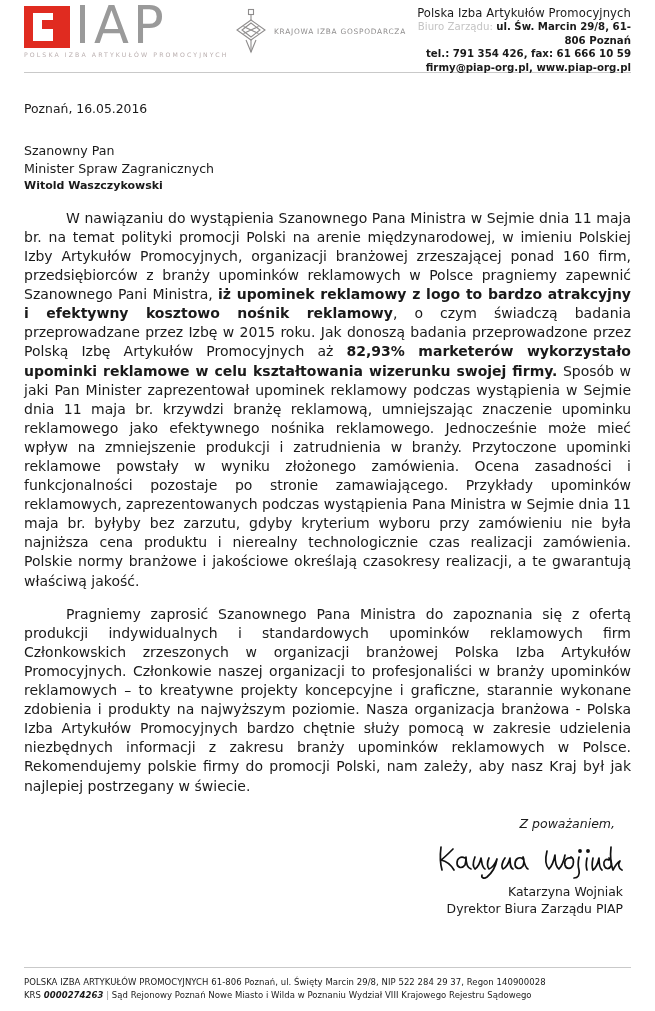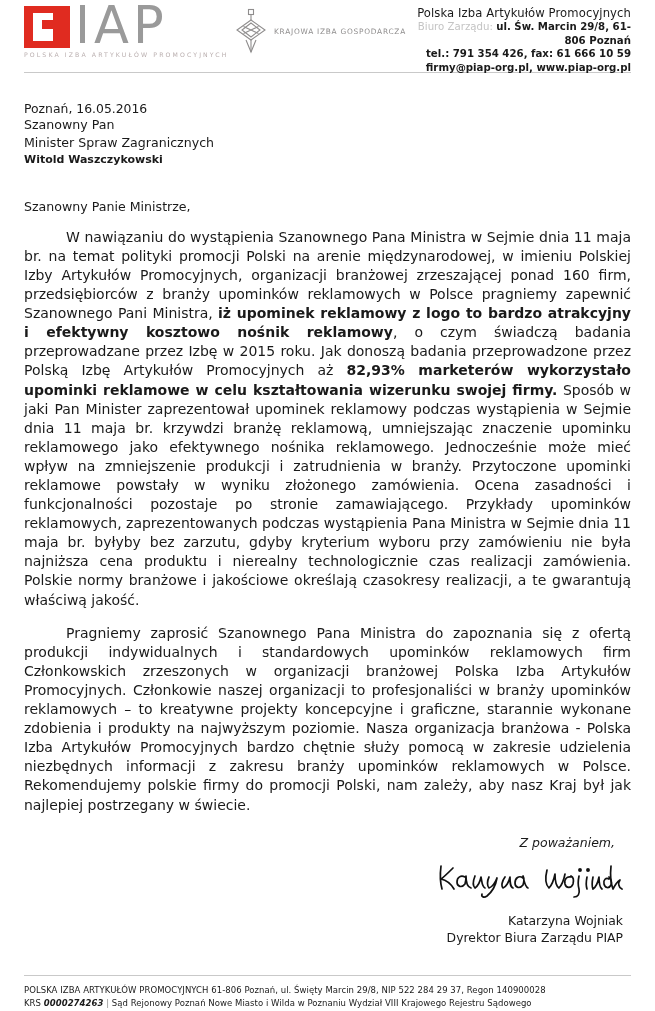--- a/index.html
+++ b/index.html
@@ -119,20 +119,21 @@
   }
 
   
   .date-line {
     text-align: left;
     font-size: 12.4px;
     margin-top: 28px;
     padding-right: 8px;
   }
   .addressee {
+    margin-top: 26px;
     font-size: 12.6px;
     line-height: 17.6px;
   }
   .addressee .name {
     font-weight: bold;
     font-size: 11px;
   }
   .salutation {
     margin-top: 30px;
     font-size: 12.6px;
@@ -161,30 +162,30 @@
     margin-top: 8px;
     height: 44px;
   }
   .signature svg {
     display: inline-block;
   }
   .signer {
     text-align: right;
     font-size: 12.4px;
     line-height: 17.4px;
-    margin-top: 10px;
+    margin-top: 0;
     padding-right: 8px;
   }
 
   
   .footer {
     position: absolute;
     left: 24px;
     right: 24px;
-    bottom: 0;
+    bottom: 8px;
     margin-top: 31px;
   }
   .rule-bottom {
     border-top: 1.3px solid #c9c9c9;
     margin-bottom: 8px;
   }
   .footer-line {
     font-size: 8.5px;
     line-height: 13.6px;
     color: #1a1a1a;
@@ -242,21 +243,20 @@
   <div class="rule-top"></div>
 
   <div class="date-line">Poznań, 16.05.2016</div>
 
   <div class="addressee">
     <div>Szanowny Pan</div>
     <div>Minister Spraw Zagranicznych</div>
     <div class="name">Witold Waszczykowski</div>
   </div>
 
-  <div class="salutation">Szanowny Panie Ministrze,</div>
 
   <p class="para"><span>W nawiązaniu do wystąpienia Szanownego Pana Ministra w Sejmie dnia 11 maja br. na temat polityki promocji Polski na arenie międzynarodowej, w imieniu Polskiej Izby Artykułów Promocyjnych, organizacji branżowej zrzeszającej ponad 160 firm, przedsiębiorców z branży upominków reklamowych w Polsce pragniemy zapewnić Szanownego Pani Ministra, </span><b>iż upominek reklamowy z logo to bardzo atrakcyjny i efektywny kosztowo nośnik reklamowy</b><span>, o czym świadczą badania przeprowadzane przez Izbę w 2015 roku. Jak donoszą badania przeprowadzone przez Polską Izbę Artykułów Promocyjnych aż </span><b>82,93% marketerów wykorzystało upominki reklamowe w celu kształtowania wizerunku swojej firmy.</b><span> Sposób w jaki Pan Minister zaprezentował upominek reklamowy podczas wystąpienia w Sejmie dnia 11 maja br. krzywdzi branżę reklamową, umniejszając znaczenie upominku reklamowego jako efektywnego nośnika reklamowego. Jednocześnie może mieć wpływ na zmniejszenie produkcji i zatrudnienia w branży. Przytoczone upominki reklamowe powstały w wyniku złożonego zamówienia. Ocena zasadności i funkcjonalności pozostaje po stronie zamawiającego. Przykłady upominków reklamowych, zaprezentowanych podczas wystąpienia Pana Ministra w Sejmie dnia 11 maja br. byłyby bez zarzutu, gdyby kryterium wyboru przy zamówieniu nie była najniższa cena produktu i nierealny technologicznie czas realizacji zamówienia. Polskie normy branżowe i jakościowe określają czasokresy realizacji,  a te gwarantują właściwą jakość.</span></p>
 
   <p class="para">Pragniemy zaprosić Szanownego Pana Ministra do zapoznania się z ofertą  produkcji indywidualnych i standardowych upominków reklamowych firm Członkowskich zrzeszonych w organizacji branżowej Polska Izba Artykułów Promocyjnych. Członkowie naszej organizacji to profesjonaliści w branży upominków reklamowych – to kreatywne projekty koncepcyjne i graficzne, starannie wykonane zdobienia i produkty na najwyższym poziomie. Nasza organizacja branżowa - Polska Izba Artykułów Promocyjnych bardzo chętnie służy pomocą w zakresie udzielenia niezbędnych informacji z zakresu branży upominków reklamowych w Polsce. Rekomendujemy polskie firmy do promocji Polski, nam zależy, aby nasz Kraj był jak najlepiej postrzegany w świecie.</p>
 
   <div class="closing">Z poważaniem,</div>
 
   <div class="signature">
     <svg width="190" height="42" viewBox="0 0 190 42">
       <g fill="none" stroke="#111111" stroke-width="1.7" stroke-linecap="round" stroke-linejoin="round">

